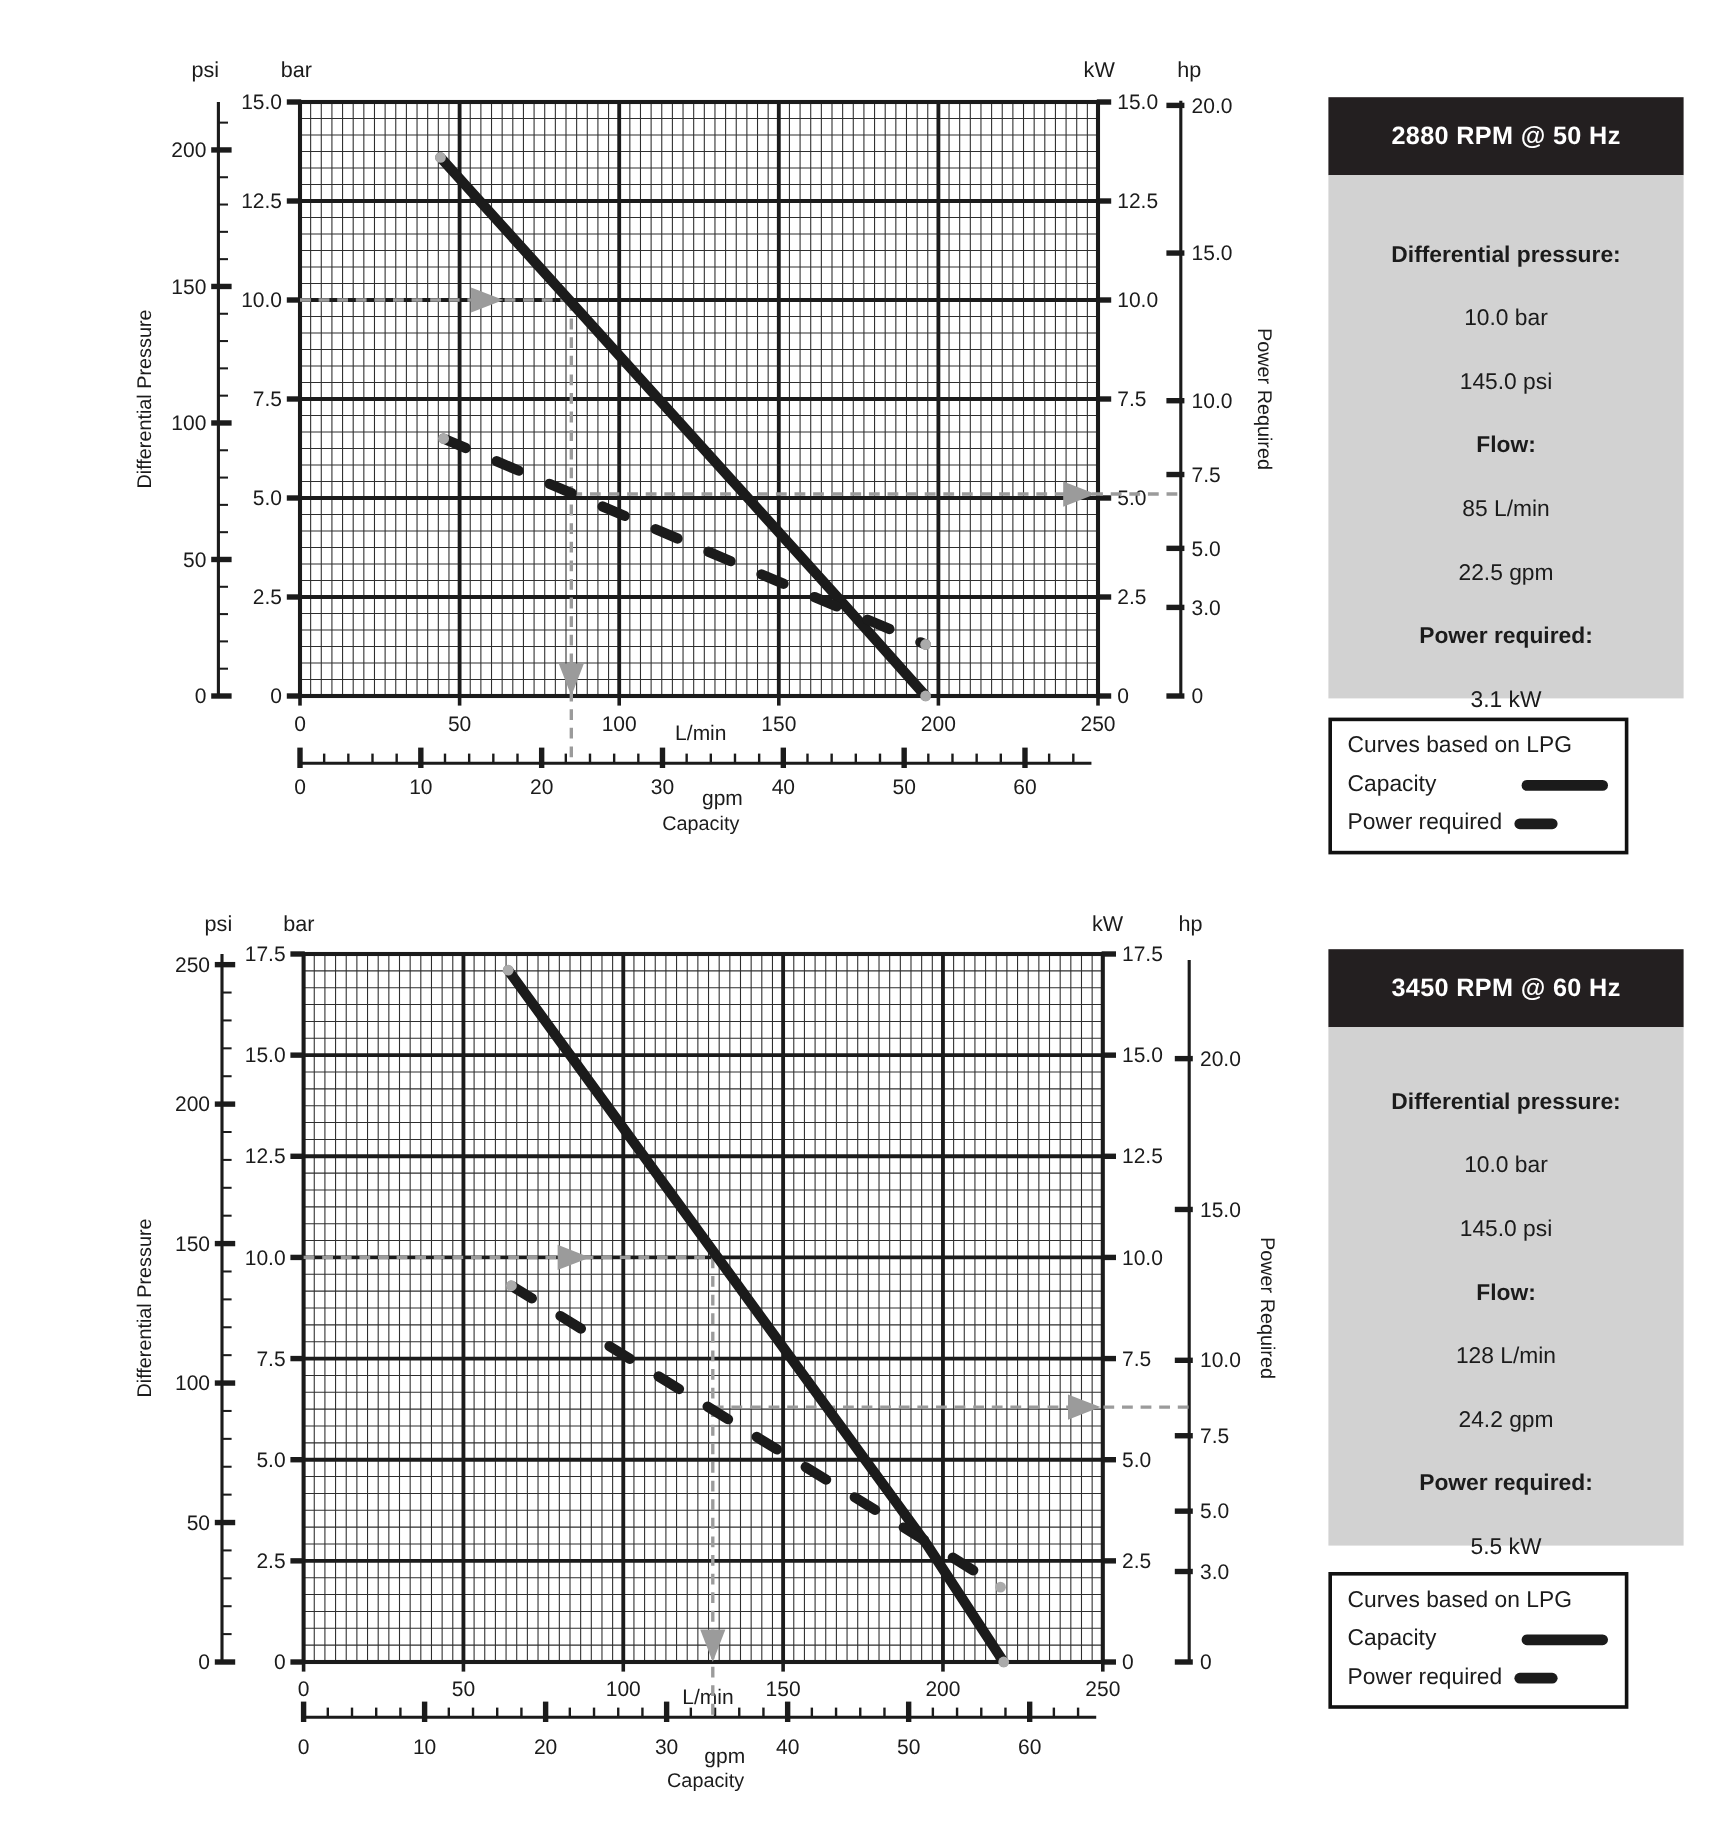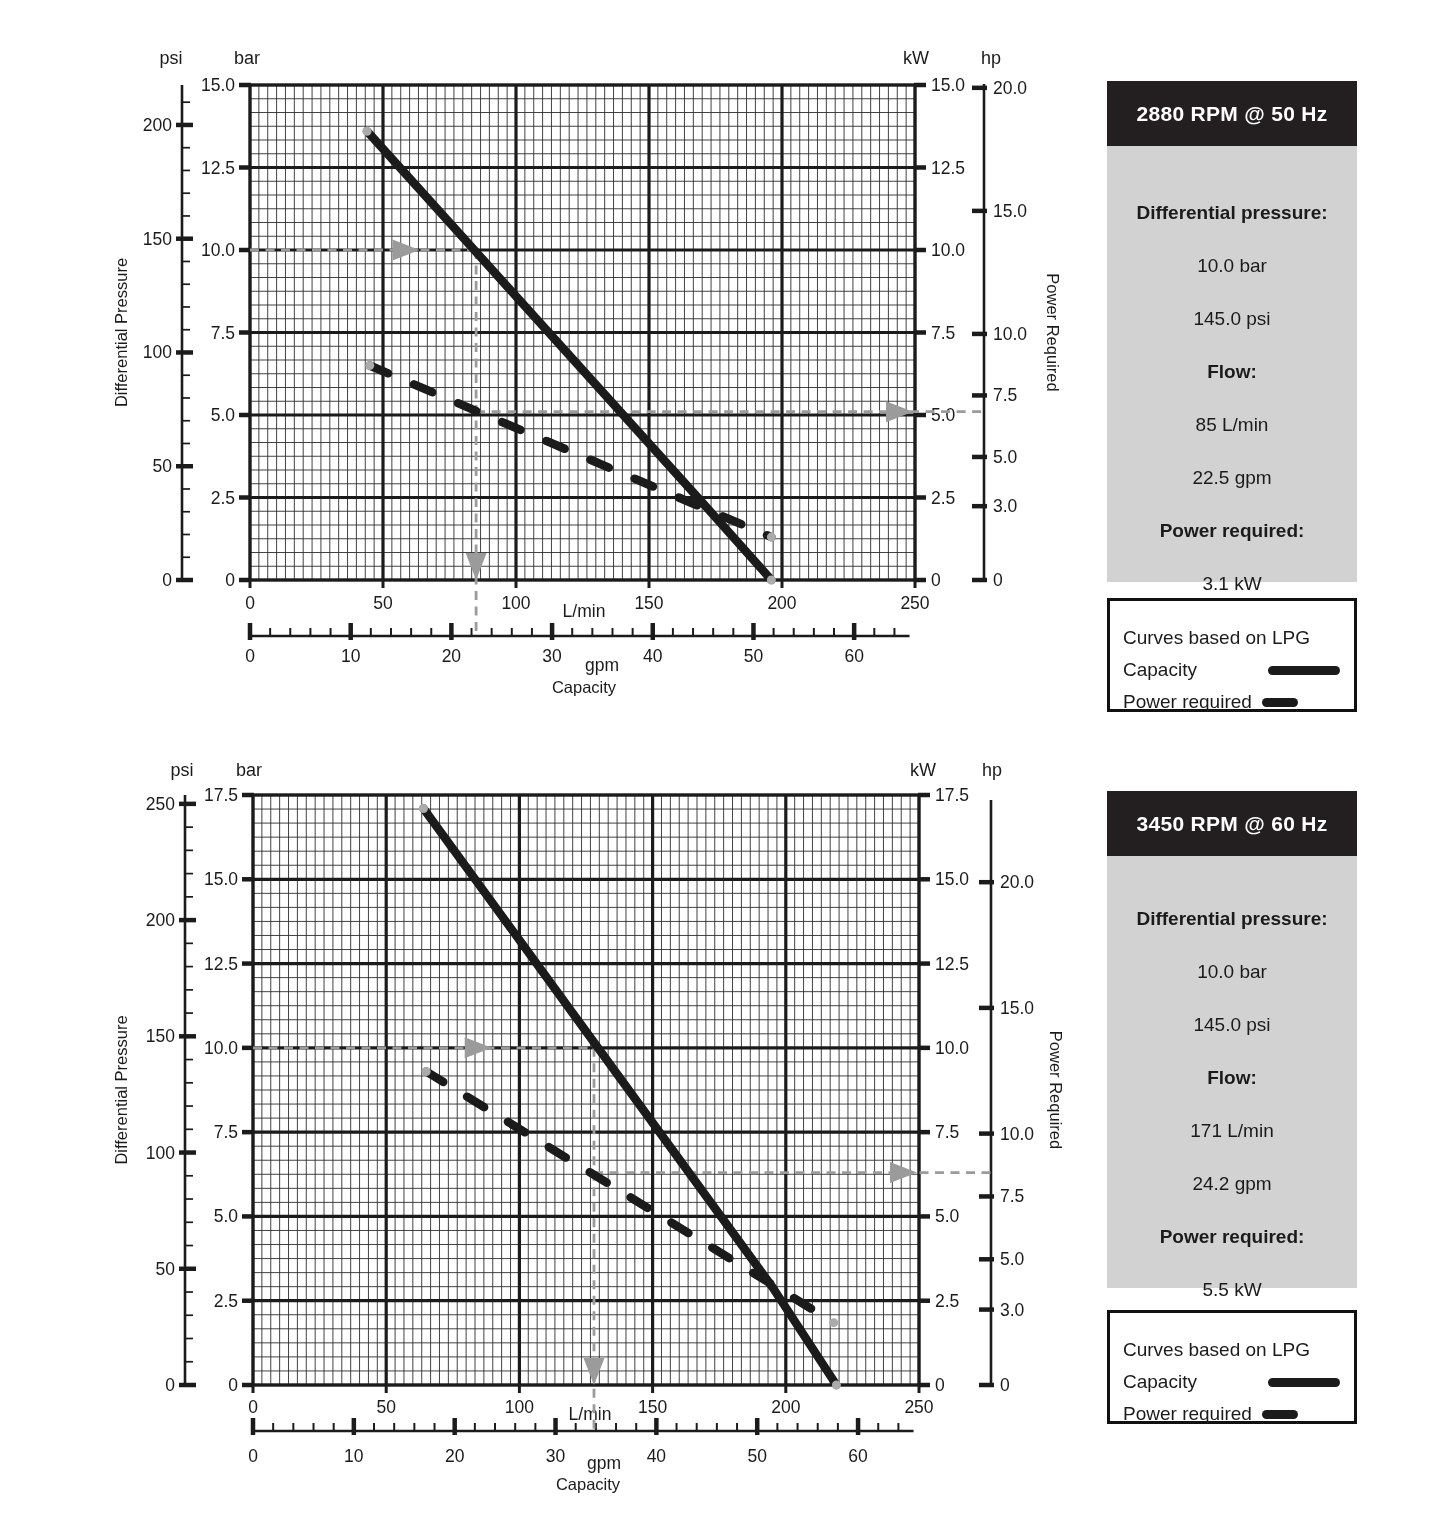--- a/index.html
+++ b/index.html
@@ -1,28 +1,28 @@
 <!DOCTYPE html>
 <html><head>
 <meta charset="utf-8">
 <style>
   html,body{margin:0;padding:0;background:#fff;}
   .page{position:relative;width:1433px;height:1537px;background:#fff;
         font-family:"Liberation Sans",sans-serif;color:#1b1b1b;overflow:hidden;}
   .page svg{position:absolute;left:0;top:0;}
   svg text{font-family:"Liberation Sans",sans-serif;fill:#1b1b1b;}
-  .info-box{position:absolute;left:1107px;width:250px;}
+  .info-box{position:absolute;left:1107px;width:296px;}
   .info-header{background:#231f20;color:#fff;height:65px;display:flex;align-items:center;
                justify-content:center;font-weight:bold;font-size:21px;letter-spacing:.3px;}
   .info-body{background:#d2d2d2;display:flex;flex-direction:column;align-items:center;
              gap:32px;font-size:19px;line-height:21px;}
   .info-body .b{font-weight:bold;}
   .legend-box{position:absolute;left:1107px;width:250px;height:114px;background:#fff;
               border:3px solid #111;box-sizing:border-box;padding:8px 12px 8px 13px;font-size:19px;}
-  .legend-title{margin-top:18px;}
+  .legend-title{margin-top:2px;}
   .legend-row{display:flex;align-items:center;margin-top:10px;}
   .swatch{height:9px;background:#1b1b1b;border-radius:5px;flex:none;}
   .swatch.cap{width:72px;margin-left:auto;margin-right:2px;}
   .swatch.pow{width:36px;margin-left:10px;}
 </style>
 </head>
 <body>
 
 <div class="page">
 
@@ -629,21 +629,21 @@
     </div>
   </div>
 
   <div class="info-box" style="top:791px;">
     <div class="info-header">3450 RPM @ 60 Hz</div>
     <div class="info-body" style="height:432px;padding-top:52px;box-sizing:border-box;">
       <div class="b">Differential pressure:</div>
       <div>10.0 bar</div>
       <div>145.0 psi</div>
       <div class="b">Flow:</div>
-      <div>171 L/min</div>
+      <div>128 L/min</div>
       <div>24.2 gpm</div>
       <div class="b">Power required:</div>
       <div>5.5 kW</div>
       <div>5.2 hp</div>
     </div>
   </div>
 
   <div class="legend-box" style="top:1310px;">
     <div class="legend-title">Curves based on LPG</div>
     <div class="legend-row">

